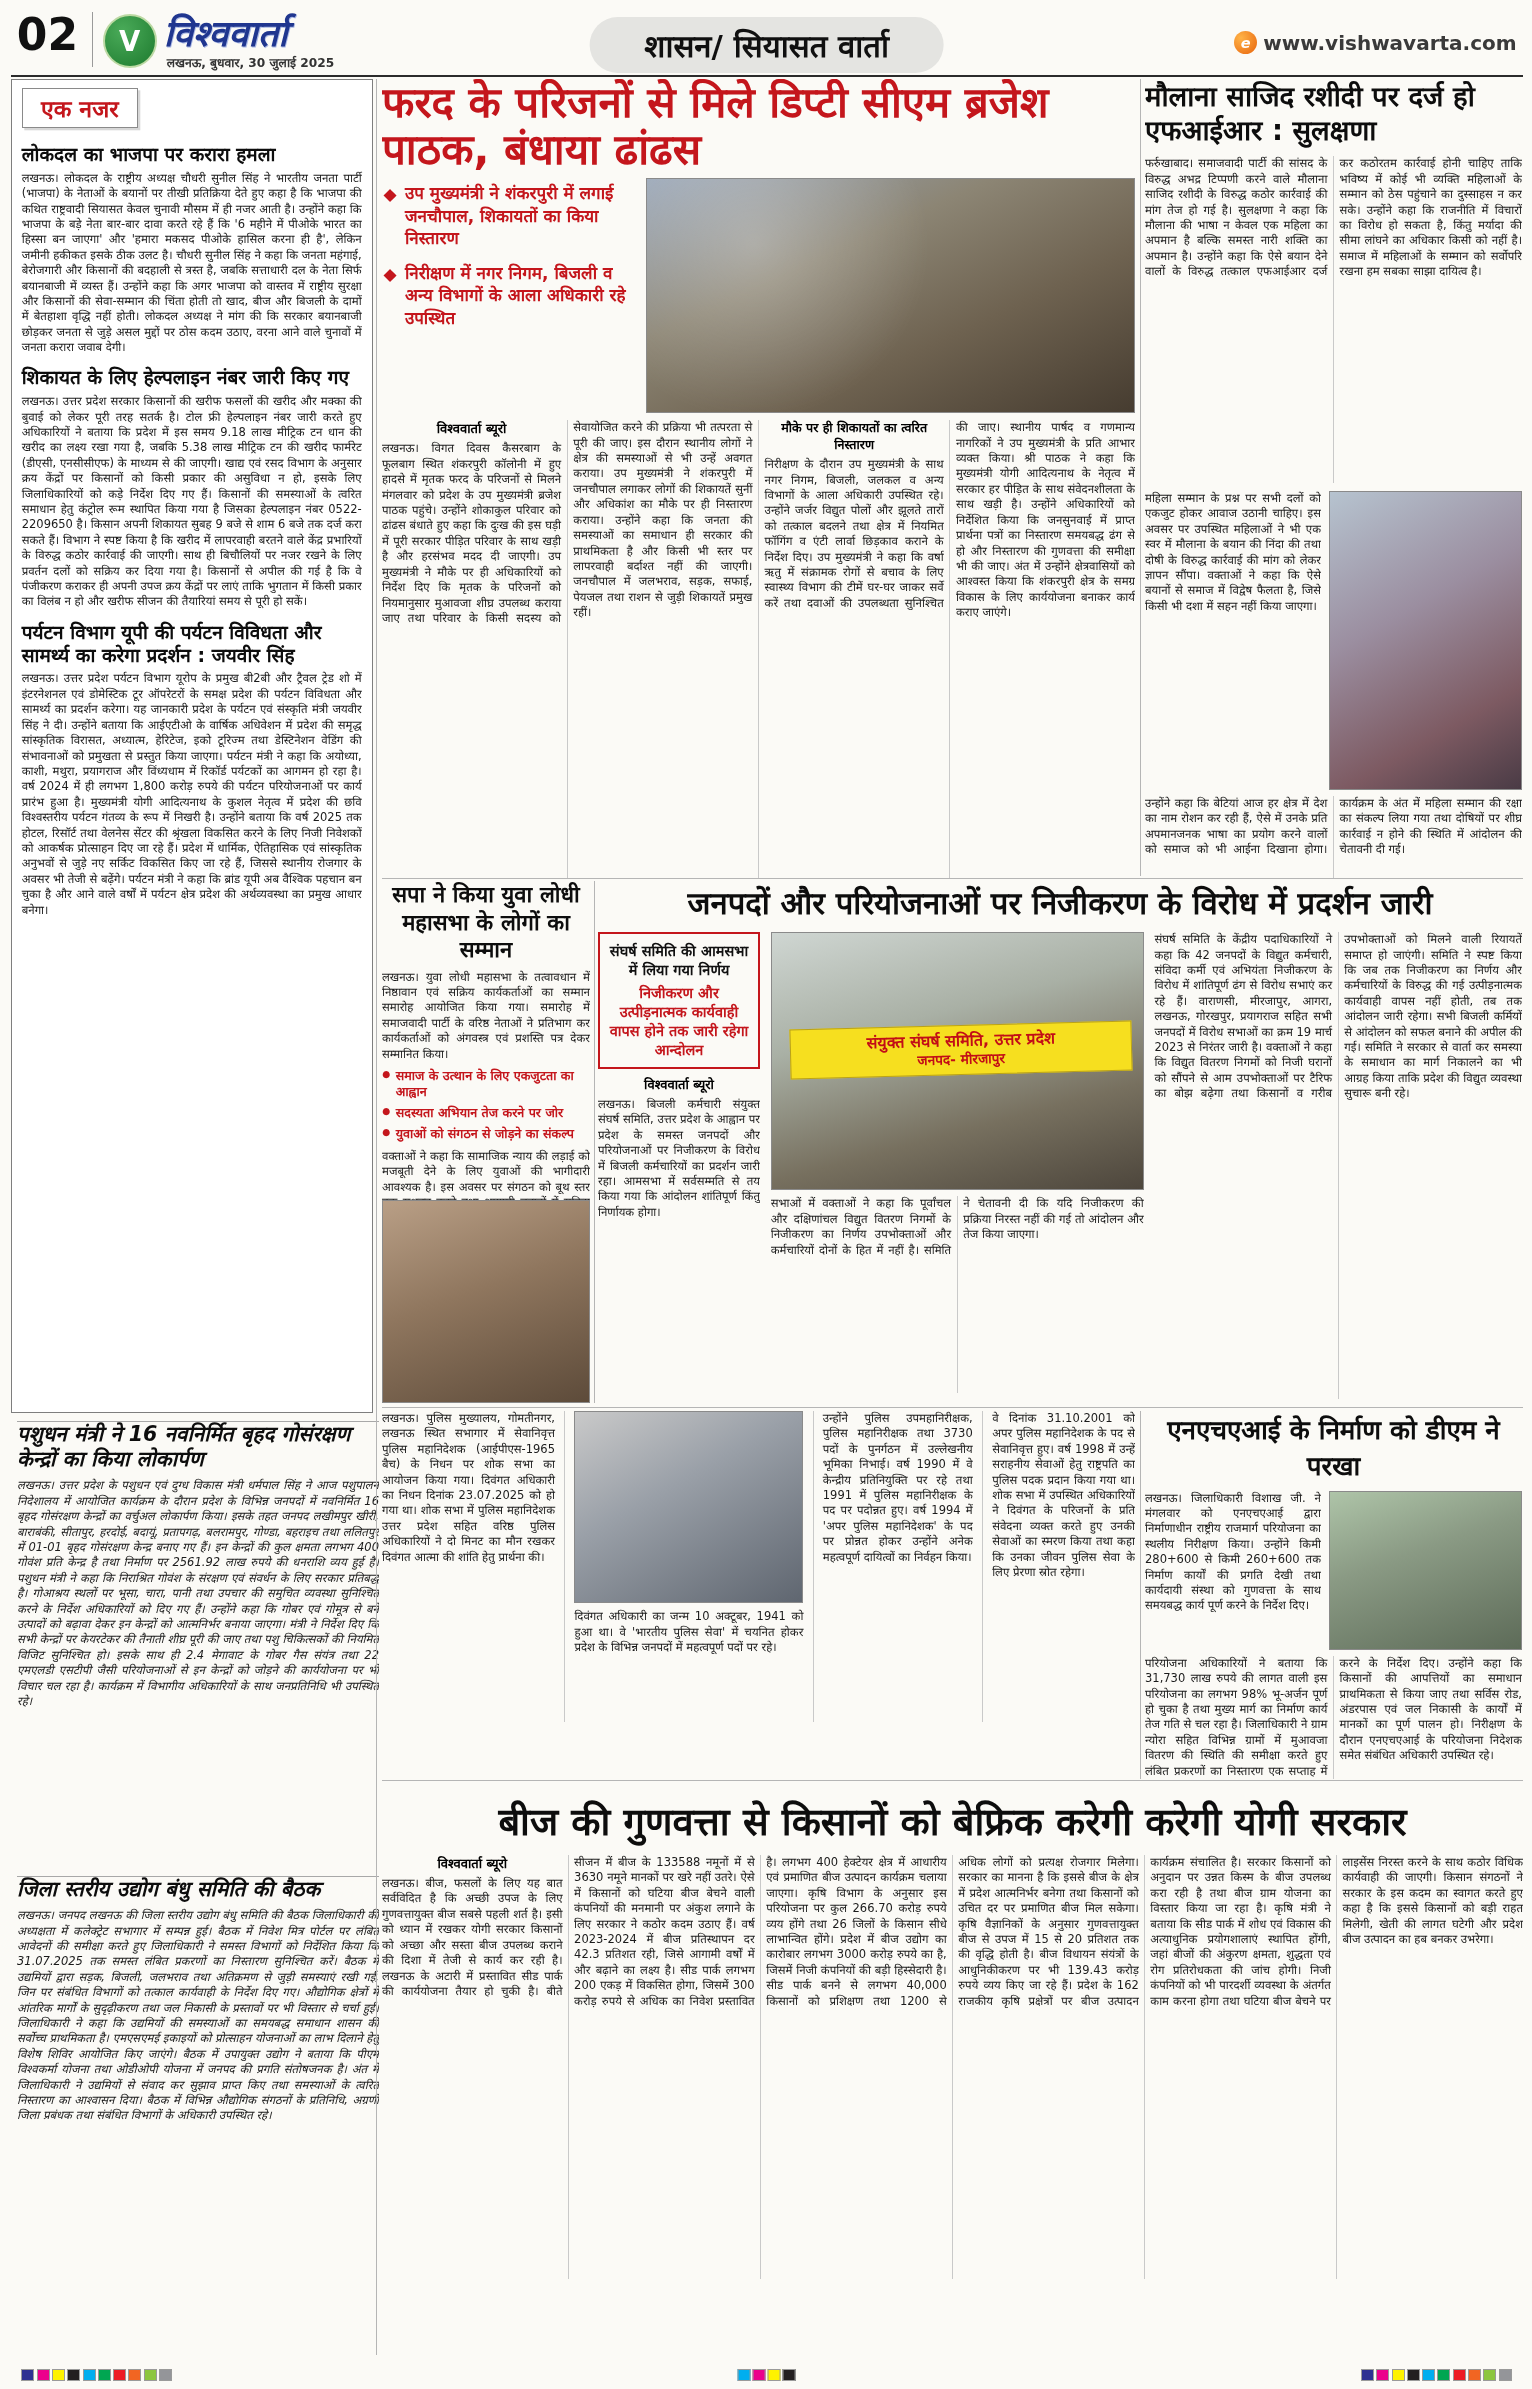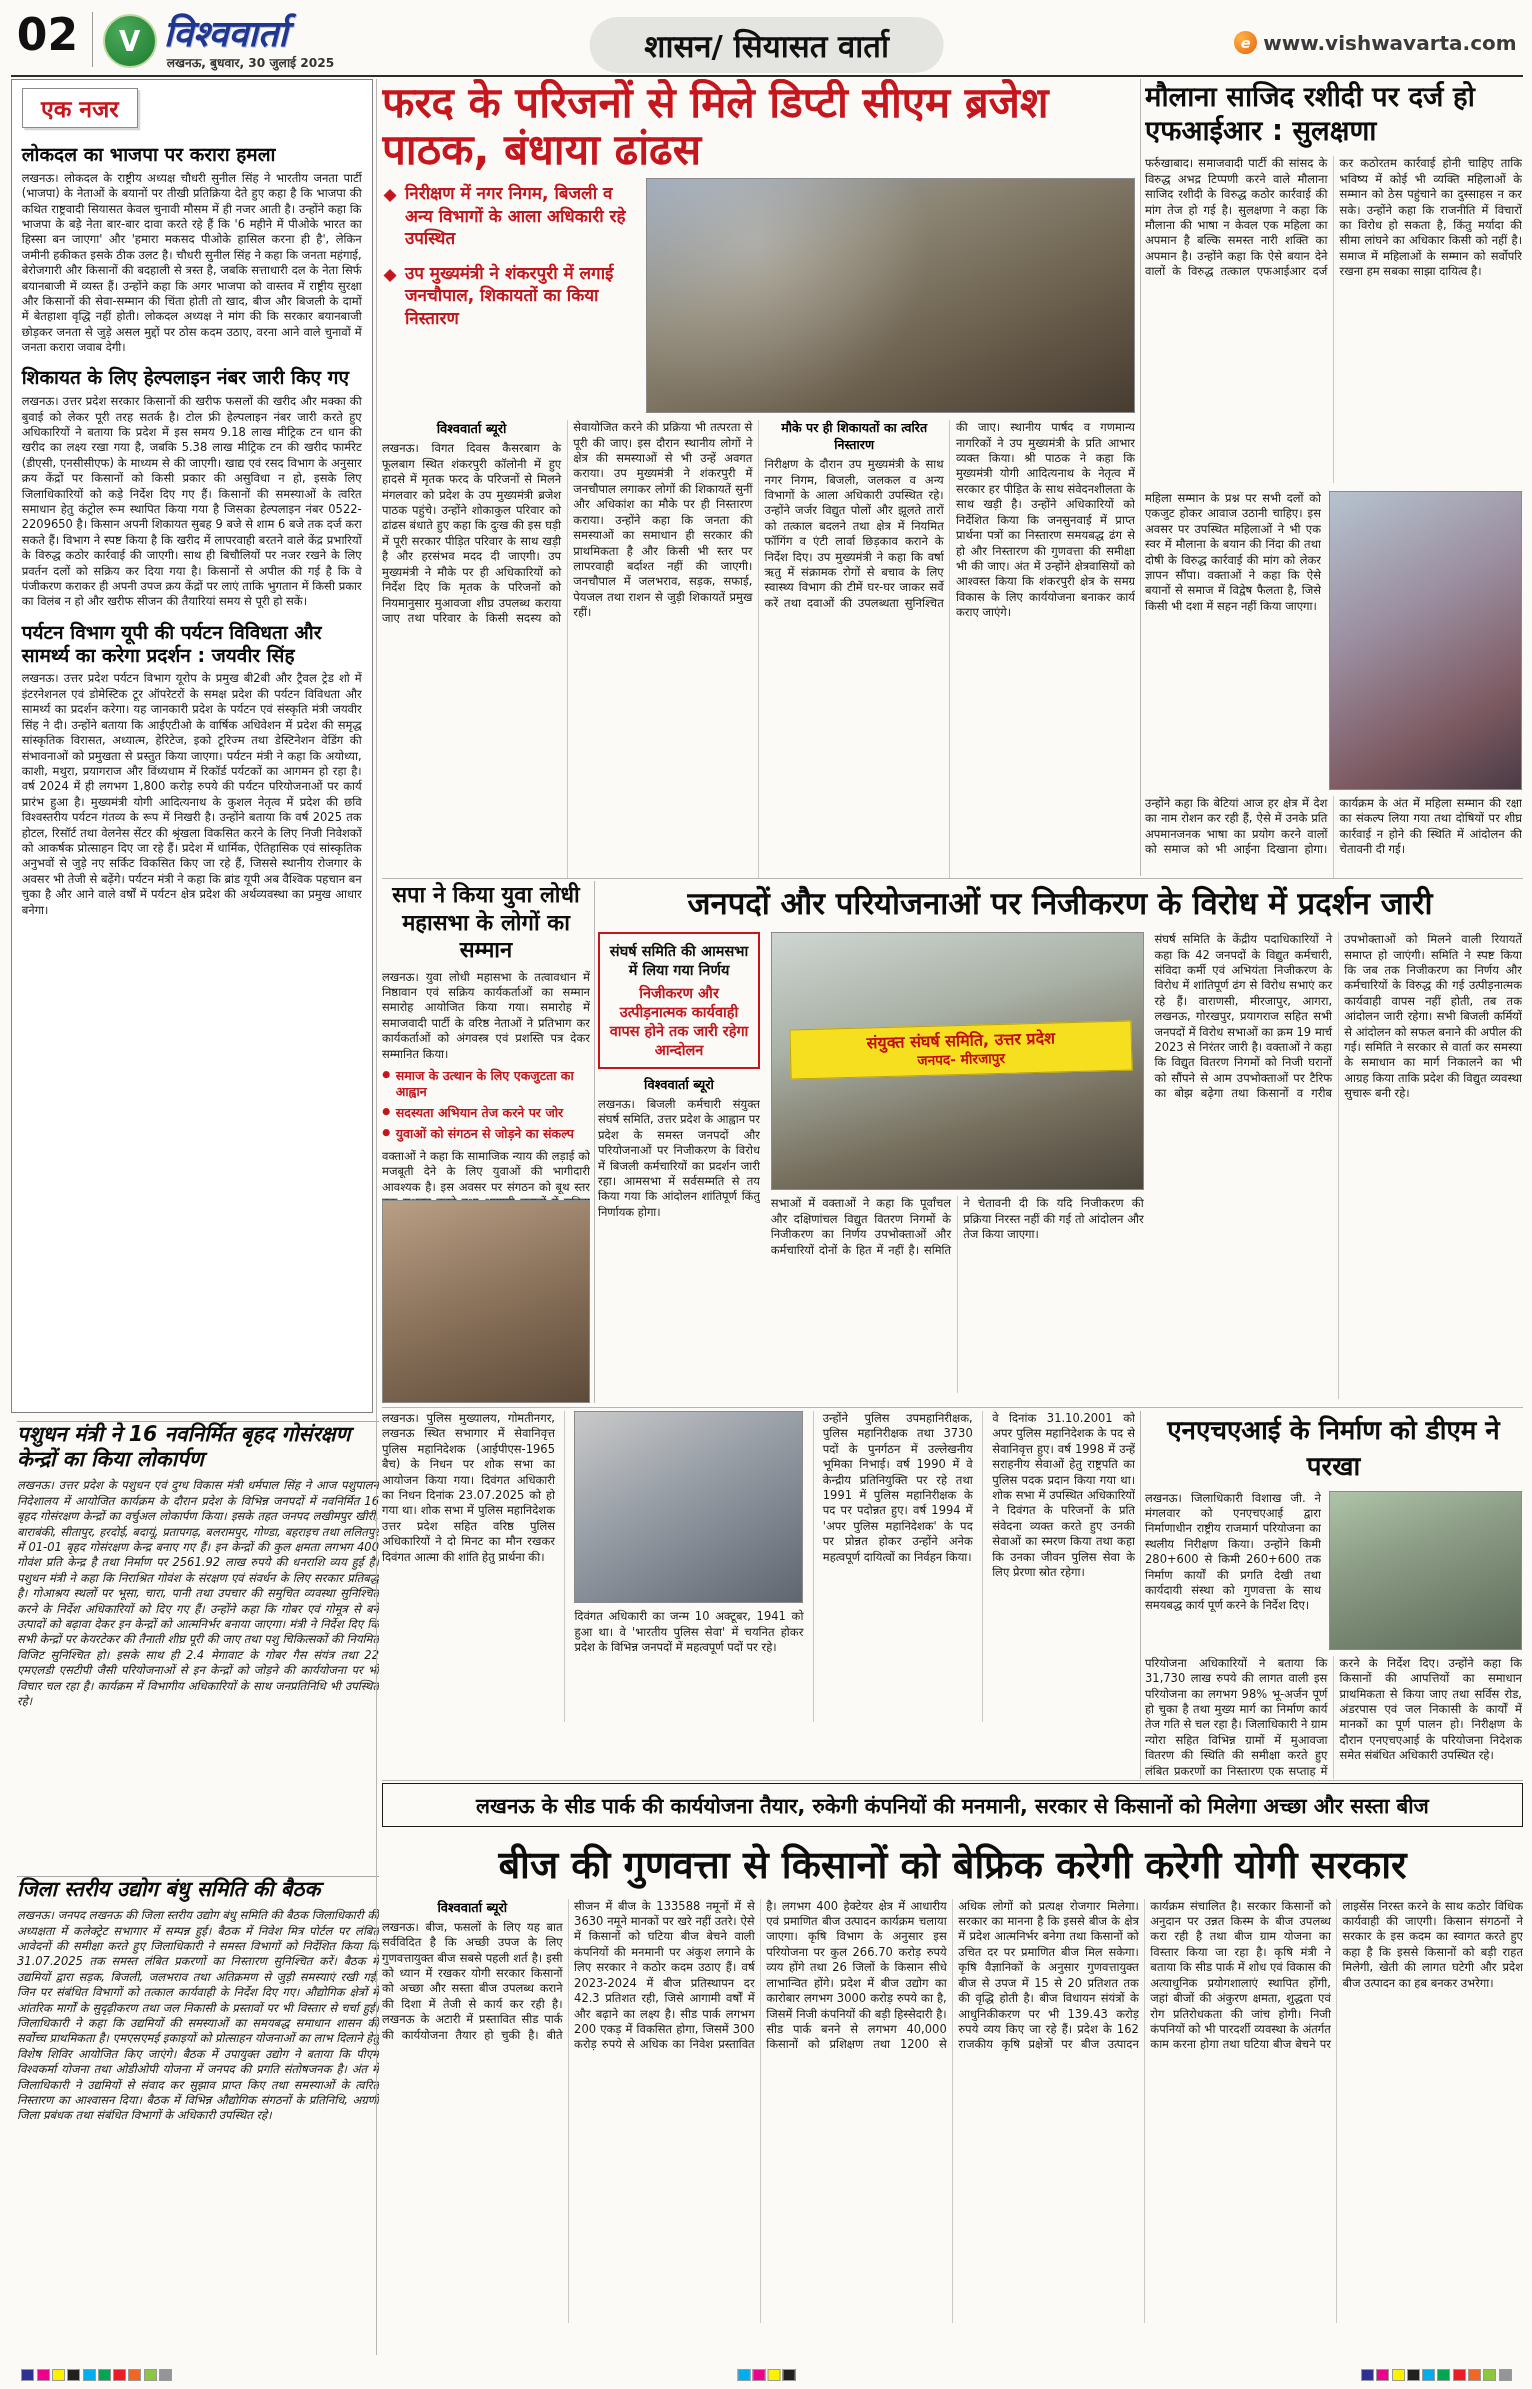--- a/index.html
+++ b/index.html
@@ -170,23 +170,23 @@
   <div class="left-art" style="top:1876px;height:479px;">
     <h3>जिला स्तरीय उद्योग बंधु समिति की बैठक</h3>
     <p class="body-text" style="margin:0;">लखनऊ। जनपद लखनऊ की जिला स्तरीय उद्योग बंधु समिति की बैठक जिलाधिकारी की अध्यक्षता में कलेक्ट्रेट सभागार में सम्पन्न हुई। बैठक में निवेश मित्र पोर्टल पर लंबित आवेदनों की समीक्षा करते हुए जिलाधिकारी ने समस्त विभागों को निर्देशित किया कि 31.07.2025 तक समस्त लंबित प्रकरणों का निस्तारण सुनिश्चित करें। बैठक में उद्यमियों द्वारा सड़क, बिजली, जलभराव तथा अतिक्रमण से जुड़ी समस्याएं रखी गईं, जिन पर संबंधित विभागों को तत्काल कार्यवाही के निर्देश दिए गए। औद्योगिक क्षेत्रों में आंतरिक मार्गों के सुदृढ़ीकरण तथा जल निकासी के प्रस्तावों पर भी विस्तार से चर्चा हुई। जिलाधिकारी ने कहा कि उद्यमियों की समस्याओं का समयबद्ध समाधान शासन की सर्वोच्च प्राथमिकता है। एमएसएमई इकाइयों को प्रोत्साहन योजनाओं का लाभ दिलाने हेतु विशेष शिविर आयोजित किए जाएंगे। बैठक में उपायुक्त उद्योग ने बताया कि पीएम विश्वकर्मा योजना तथा ओडीओपी योजना में जनपद की प्रगति संतोषजनक है। अंत में जिलाधिकारी ने उद्यमियों से संवाद कर सुझाव प्राप्त किए तथा समस्याओं के त्वरित निस्तारण का आश्वासन दिया। बैठक में विभिन्न औद्योगिक संगठनों के प्रतिनिधि, अग्रणी जिला प्रबंधक तथा संबंधित विभागों के अधिकारी उपस्थित रहे।</p>
   </div>
 
   <div id="lead">
     <h1 class="lead-h1">फरद के परिजनों से मिले डिप्टी सीएम ब्रजेश पाठक, बंधाया ढांढस</h1>
     <div class="lead-top">
       <ul class="lead-bullets">
 
+          <li>उप मुख्यमंत्री ने शंकरपुरी में लगाई जनचौपाल, शिकायतों का किया निस्तारण</li>
+
           <li>निरीक्षण में नगर निगम, बिजली व अन्य विभागों के आला अधिकारी रहे उपस्थित</li>
-
-          <li>उप मुख्यमंत्री ने शंकरपुरी में लगाई जनचौपाल, शिकायतों का किया निस्तारण</li>
         </ul>
       <div class="photo ph-lead lead-photo"></div>
     </div>
     <div class="lead-body body-text">
       <div class="byline">विश्ववार्ता ब्यूरो</div>
       <span>लखनऊ। विगत दिवस कैसरबाग के फूलबाग स्थित शंकरपुरी कॉलोनी में हुए हादसे में मृतक फरद के परिजनों से मिलने मंगलवार को प्रदेश के उप मुख्यमंत्री ब्रजेश पाठक पहुंचे। उन्होंने शोकाकुल परिवार को ढांढस बंधाते हुए कहा कि दुःख की इस घड़ी में पूरी सरकार पीड़ित परिवार के साथ खड़ी है और हरसंभव मदद दी जाएगी। उप मुख्यमंत्री ने मौके पर ही अधिकारियों को निर्देश दिए कि मृतक के परिजनों को नियमानुसार मुआवजा शीघ्र उपलब्ध कराया जाए तथा परिवार के किसी सदस्य को सेवायोजित करने की प्रक्रिया भी तत्परता से पूरी की जाए। इस दौरान स्थानीय लोगों ने क्षेत्र की समस्याओं से भी उन्हें अवगत कराया। उप मुख्यमंत्री ने शंकरपुरी में जनचौपाल लगाकर लोगों की शिकायतें सुनीं और अधिकांश का मौके पर ही निस्तारण कराया। उन्होंने कहा कि जनता की समस्याओं का समाधान ही सरकार की प्राथमिकता है और किसी भी स्तर पर लापरवाही बर्दाश्त नहीं की जाएगी। जनचौपाल में जलभराव, सड़क, सफाई, पेयजल तथा राशन से जुड़ी शिकायतें प्रमुख रहीं।</span>
       <div class="crosshead">मौके पर ही शिकायतों का त्वरित निस्तारण</div>
       <span>निरीक्षण के दौरान उप मुख्यमंत्री के साथ नगर निगम, बिजली, जलकल व अन्य विभागों के आला अधिकारी उपस्थित रहे। उन्होंने जर्जर विद्युत पोलों और झूलते तारों को तत्काल बदलने तथा क्षेत्र में नियमित फॉगिंग व एंटी लार्वा छिड़काव कराने के निर्देश दिए। उप मुख्यमंत्री ने कहा कि वर्षा ऋतु में संक्रामक रोगों से बचाव के लिए स्वास्थ्य विभाग की टीमें घर-घर जाकर सर्वे करें तथा दवाओं की उपलब्धता सुनिश्चित की जाए। स्थानीय पार्षद व गणमान्य नागरिकों ने उप मुख्यमंत्री के प्रति आभार व्यक्त किया। श्री पाठक ने कहा कि मुख्यमंत्री योगी आदित्यनाथ के नेतृत्व में सरकार हर पीड़ित के साथ संवेदनशीलता के साथ खड़ी है। उन्होंने अधिकारियों को निर्देशित किया कि जनसुनवाई में प्राप्त प्रार्थना पत्रों का निस्तारण समयबद्ध ढंग से हो और निस्तारण की गुणवत्ता की समीक्षा भी की जाए। अंत में उन्होंने क्षेत्रवासियों को आश्वस्त किया कि शंकरपुरी क्षेत्र के समग्र विकास के लिए कार्ययोजना बनाकर कार्य कराए जाएंगे।</span>
     </div>
   </div>
@@ -257,21 +257,20 @@
   <div id="nhai">
     <h2 class="nhai-h2">एनएचएआई के निर्माण को डीएम ने परखा</h2>
     <div class="nhai-mid">
       <div class="nhai-b1 body-text">लखनऊ। जिलाधिकारी विशाख जी. ने मंगलवार को एनएचएआई द्वारा निर्माणाधीन राष्ट्रीय राजमार्ग परियोजना का स्थलीय निरीक्षण किया। उन्होंने किमी 280+600 से किमी 260+600 तक निर्माण कार्यों की प्रगति देखी तथा कार्यदायी संस्था को गुणवत्ता के साथ समयबद्ध कार्य पूर्ण करने के निर्देश दिए।</div>
       <div class="photo ph-nhai nhai-photo"></div>
     </div>
     <div class="nhai-b2 body-text cols-2">परियोजना अधिकारियों ने बताया कि 31,730 लाख रुपये की लागत वाली इस परियोजना का लगभग 98% भू-अर्जन पूर्ण हो चुका है तथा मुख्य मार्ग का निर्माण कार्य तेज गति से चल रहा है। जिलाधिकारी ने ग्राम न्योरा सहित विभिन्न ग्रामों में मुआवजा वितरण की स्थिति की समीक्षा करते हुए लंबित प्रकरणों का निस्तारण एक सप्ताह में करने के निर्देश दिए। उन्होंने कहा कि किसानों की आपत्तियों का समाधान प्राथमिकता से किया जाए तथा सर्विस रोड, अंडरपास एवं जल निकासी के कार्यों में मानकों का पूर्ण पालन हो। निरीक्षण के दौरान एनएचएआई के परियोजना निदेशक समेत संबंधित अधिकारी उपस्थित रहे।</div>
   </div>
 
   <div id="seed">
-    <div class="seed-strip">लखनऊ के सीड पार्क की कार्ययोजना तैयार, रुकेगी कंपनियों की मनमानी, सरकार से किसानों को मिलेगा अच्छा और सस्ता बीज</div>
     <h1 class="seed-h1">बीज की गुणवत्ता से किसानों को बेफ्रिक करेगी करेगी योगी सरकार</h1>
     <div class="seed-body body-text">
       <div class="byline">विश्ववार्ता ब्यूरो</div>
       <span>लखनऊ। बीज, फसलों के लिए यह बात सर्वविदित है कि अच्छी उपज के लिए गुणवत्तायुक्त बीज सबसे पहली शर्त है। इसी को ध्यान में रखकर योगी सरकार किसानों को अच्छा और सस्ता बीज उपलब्ध कराने की दिशा में तेजी से कार्य कर रही है। लखनऊ के अटारी में प्रस्तावित सीड पार्क की कार्ययोजना तैयार हो चुकी है। बीते सीजन में बीज के 133588 नमूनों में से 3630 नमूने मानकों पर खरे नहीं उतरे। ऐसे में किसानों को घटिया बीज बेचने वाली कंपनियों की मनमानी पर अंकुश लगाने के लिए सरकार ने कठोर कदम उठाए हैं। वर्ष 2023-2024 में बीज प्रतिस्थापन दर 42.3 प्रतिशत रही, जिसे आगामी वर्षों में और बढ़ाने का लक्ष्य है। सीड पार्क लगभग 200 एकड़ में विकसित होगा, जिसमें 300 करोड़ रुपये से अधिक का निवेश प्रस्तावित है। लगभग 400 हेक्टेयर क्षेत्र में आधारीय एवं प्रमाणित बीज उत्पादन कार्यक्रम चलाया जाएगा। कृषि विभाग के अनुसार इस परियोजना पर कुल 266.70 करोड़ रुपये व्यय होंगे तथा 26 जिलों के किसान सीधे लाभान्वित होंगे। प्रदेश में बीज उद्योग का कारोबार लगभग 3000 करोड़ रुपये का है, जिसमें निजी कंपनियों की बड़ी हिस्सेदारी है। सीड पार्क बनने से लगभग 40,000 किसानों को प्रशिक्षण तथा 1200 से अधिक लोगों को प्रत्यक्ष रोजगार मिलेगा। सरकार का मानना है कि इससे बीज के क्षेत्र में प्रदेश आत्मनिर्भर बनेगा तथा किसानों को उचित दर पर प्रमाणित बीज मिल सकेगा। कृषि वैज्ञानिकों के अनुसार गुणवत्तायुक्त बीज से उपज में 15 से 20 प्रतिशत तक की वृद्धि होती है। बीज विधायन संयंत्रों के आधुनिकीकरण पर भी 139.43 करोड़ रुपये व्यय किए जा रहे हैं। प्रदेश के 162 राजकीय कृषि प्रक्षेत्रों पर बीज उत्पादन कार्यक्रम संचालित है। सरकार किसानों को अनुदान पर उन्नत किस्म के बीज उपलब्ध करा रही है तथा बीज ग्राम योजना का विस्तार किया जा रहा है। कृषि मंत्री ने बताया कि सीड पार्क में शोध एवं विकास की अत्याधुनिक प्रयोगशालाएं स्थापित होंगी, जहां बीजों की अंकुरण क्षमता, शुद्धता एवं रोग प्रतिरोधकता की जांच होगी। निजी कंपनियों को भी पारदर्शी व्यवस्था के अंतर्गत काम करना होगा तथा घटिया बीज बेचने पर लाइसेंस निरस्त करने के साथ कठोर विधिक कार्यवाही की जाएगी। किसान संगठनों ने सरकार के इस कदम का स्वागत करते हुए कहा है कि इससे किसानों को बड़ी राहत मिलेगी, खेती की लागत घटेगी और प्रदेश बीज उत्पादन का हब बनकर उभरेगा।</span>
     </div>
   </div>
 
   <div class="vline" style="left:376px;top:79px;height:2276px;"></div>
   <div class="vline" style="left:1140px;top:79px;height:797px;"></div>
   <div class="vline" style="left:594px;top:881px;height:522px;"></div>

